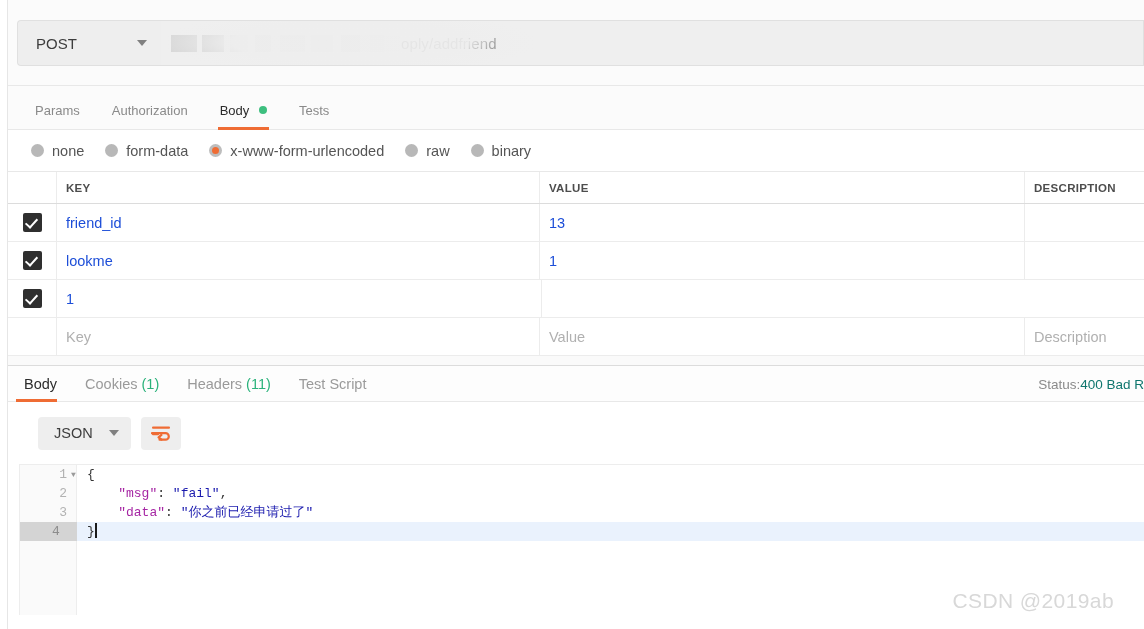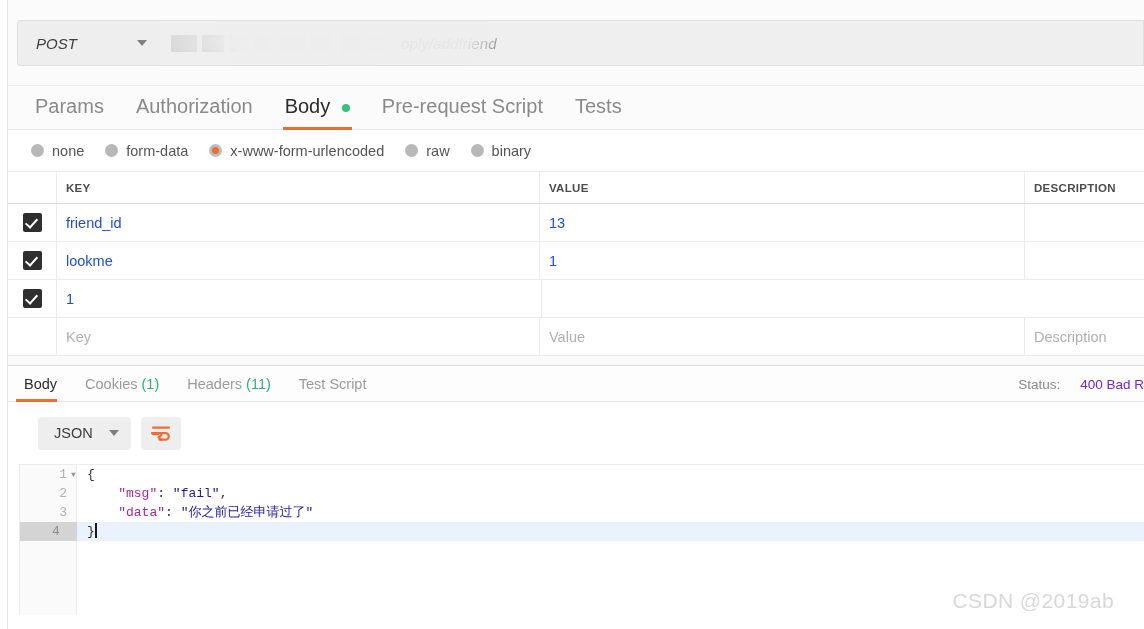--- a/index.html
+++ b/index.html
@@ -35,21 +35,20 @@
     height: 629px;
   }
 
   
   .urlbar {
     position: relative;
     height: 86px;
     background: #fbfbfb;
     border-bottom: 1px solid #e8e8e8;
     box-sizing: border-box;
-    font-style: italic;
   }
   .url-row {
     position: absolute;
     left: 9px; top: 20px;
     right: 0;
     height: 46px;
     display: flex;
     align-items: stretch;
   }
   .method-select {
@@ -118,21 +117,21 @@
     background: #fbfbfb;
     border-bottom: 1px solid #e8e8e8;
     display: flex;
     align-items: flex-end;
     padding-left: 11px;
     box-sizing: border-box;
   }
   .rtab {
     position: relative;
     padding: 0 16px 11px 16px;
-    font-size: 20px;
+    font-size: 13px;
     color: #8a8a8a;
     cursor: pointer;
     white-space: nowrap;
   }
   .rtab.active { color: #2c2c2c; }
   .rtab.active::after {
     content: "";
     position: absolute;
     left: 14px; right: 14px;
     bottom: -1px;
@@ -301,22 +300,22 @@
   .status-wrap {
     margin-left: auto;
     padding: 0 0 9px 0;
     font-size: 13.5px;
     color: #8a8a8a;
     white-space: nowrap;
     overflow: hidden;
     max-width: 160px;
   }
   .status-val {
-    color: #6d28d9;
-    margin-left: 20px;
+    color: #0f766e;
+    margin-left: 0;
   }
 
   
   .res-toolbar {
     height: 62px;
     background: #ffffff;
     display: flex;
     align-items: center;
     padding-left: 20px;
     box-sizing: border-box;
@@ -494,23 +493,20 @@
       <span>Params</span>
     </div>
     <div class="rtab">
       <span>Authorization</span>
     </div>
     <div class="rtab active">
       <span>Body</span>
       <span class="greendot"></span>
     </div>
     <div class="rtab">
-      <span>Pre-request Script</span>
-    </div>
-    <div class="rtab">
       <span>Tests</span>
     </div>
   </div>
 
   <div class="bodytype">
     <div class="radio-item">
       <span class="radio"></span>
       <span class="radio-label">none</span>
     </div>
     <div class="radio-item">

